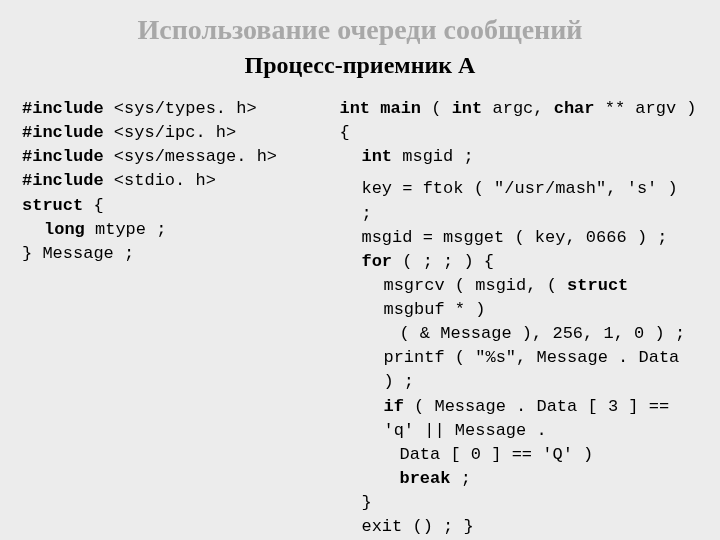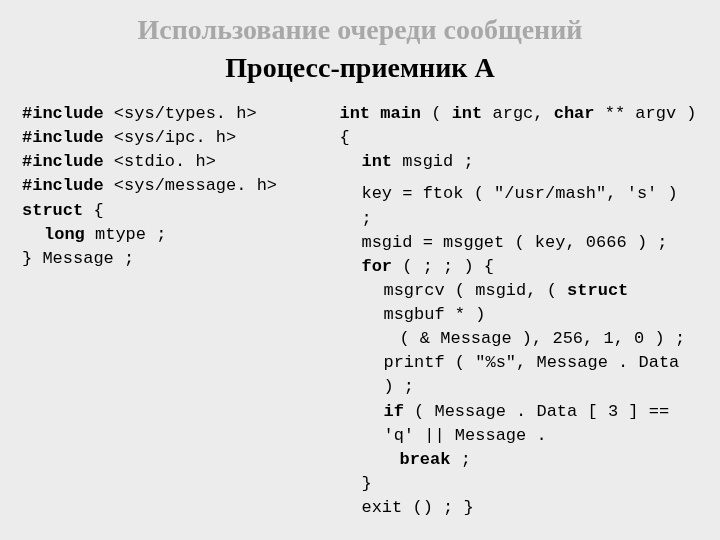--- a/index.html
+++ b/index.html
@@ -17,21 +17,21 @@
     padding: 14px 22px 10px 22px;
   }
   .title {
     font-size: 28px;
     font-weight: bold;
     color: #a8a8a8;
     text-align: center;
     margin-bottom: 6px;
   }
   .subtitle {
-    font-size: 28px;
+    font-size: 24px;
     font-weight: bold;
     color: #000;
     text-align: center;
     margin-bottom: 18px;
   }
   .columns {
     display: flex;
     gap: 20px;
   }
   .col {
@@ -53,37 +53,38 @@
 
 <div class="slide">
   <div class="title">Использование очереди сообщений</div>
   <div class="subtitle">Процесс-приемник А</div>
 
   <div class="columns">
 
     <div class="col col-left">
       <div><span class="b">#include</span> <span>&lt;sys/types. h&gt;</span></div>
       <div><span class="b">#include</span> <span>&lt;sys/ipc. h&gt;</span></div>
+      <div><span class="b">#include</span> <span>&lt;sys/message. h&gt;</span></div>
       <div><span class="b">#include</span> <span>&lt;stdio. h&gt;</span></div>
-      <div><span class="b">#include</span> <span>&lt;sys/message. h&gt;</span></div>
       <div><span class="b">struct</span><span> {</span></div>
       <div class="ind1"><span class="b">long</span><span> mtype ;</span></div>
       <div>} Message ;</div>
     </div>
 
     <div class="col col-right">
       <div><span class="b">int main</span><span> ( </span><span class="b">int</span><span> argc, </span><span class="b">char</span><span> ** argv )</span></div>
       <div>{</div>
       <div class="ind1"><span class="b">int</span><span> msgid ;</span></div>
       <div class="ind1 block-gap">key = ftok ( "/usr/mash", 's' ) ;</div>
       <div class="ind1">msgid = msgget ( key, 0666 ) ;</div>
       <div class="ind1"><span class="b">for</span><span> ( ; ; ) {</span></div>
       <div class="ind2"><span>msgrcv ( msgid, ( </span><span class="b">struct</span><span> msgbuf * )</span></div>
       <div class="ind3">( &amp; Message ), 256, 1, 0 ) ;</div>
       <div class="ind2">printf ( "%s", Message . Data ) ;</div>
       <div class="ind2"><span class="b">if</span><span> ( Message . Data [ 3 ] == 'q' || Message .</span></div>
+      <div class="ind3">Data [ 0 ] == 'Q' )</div>
       <div class="ind3"><span class="b">break</span><span> ;</span></div>
       <div class="ind1">}</div>
       <div class="ind1">exit () ; }</div>
     </div>
 
   </div>
 </div>
 
 </body></html>

